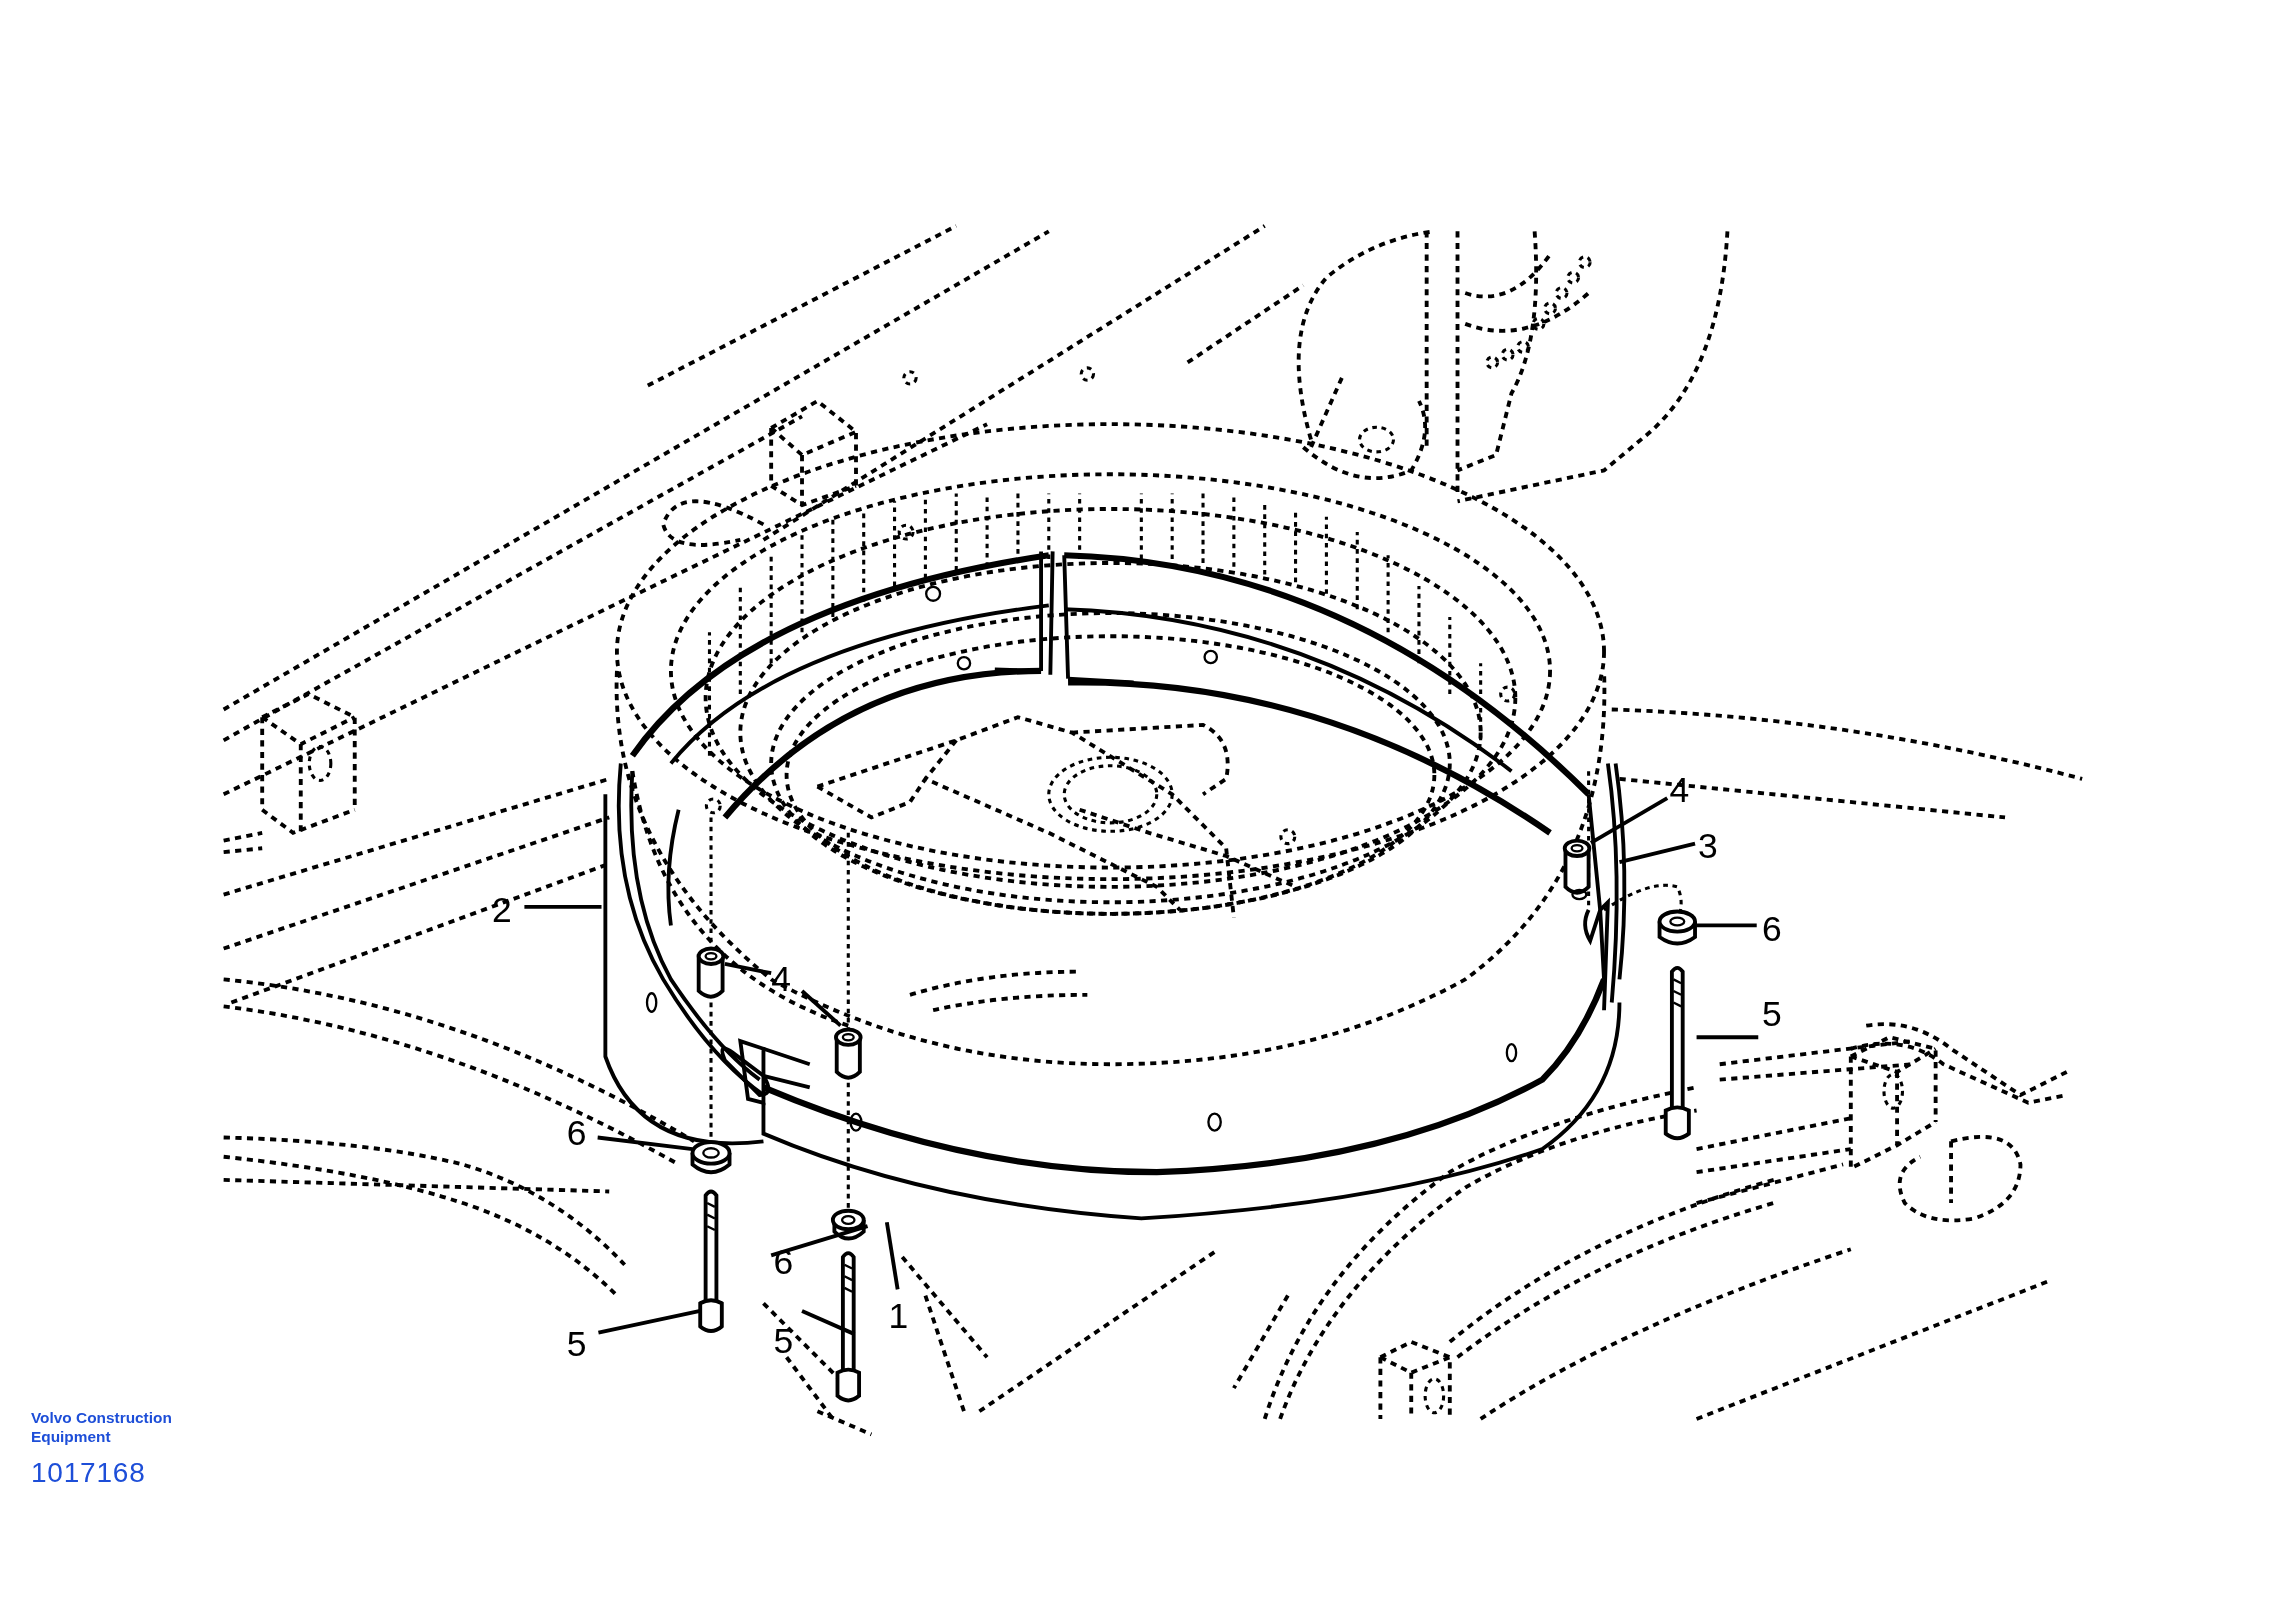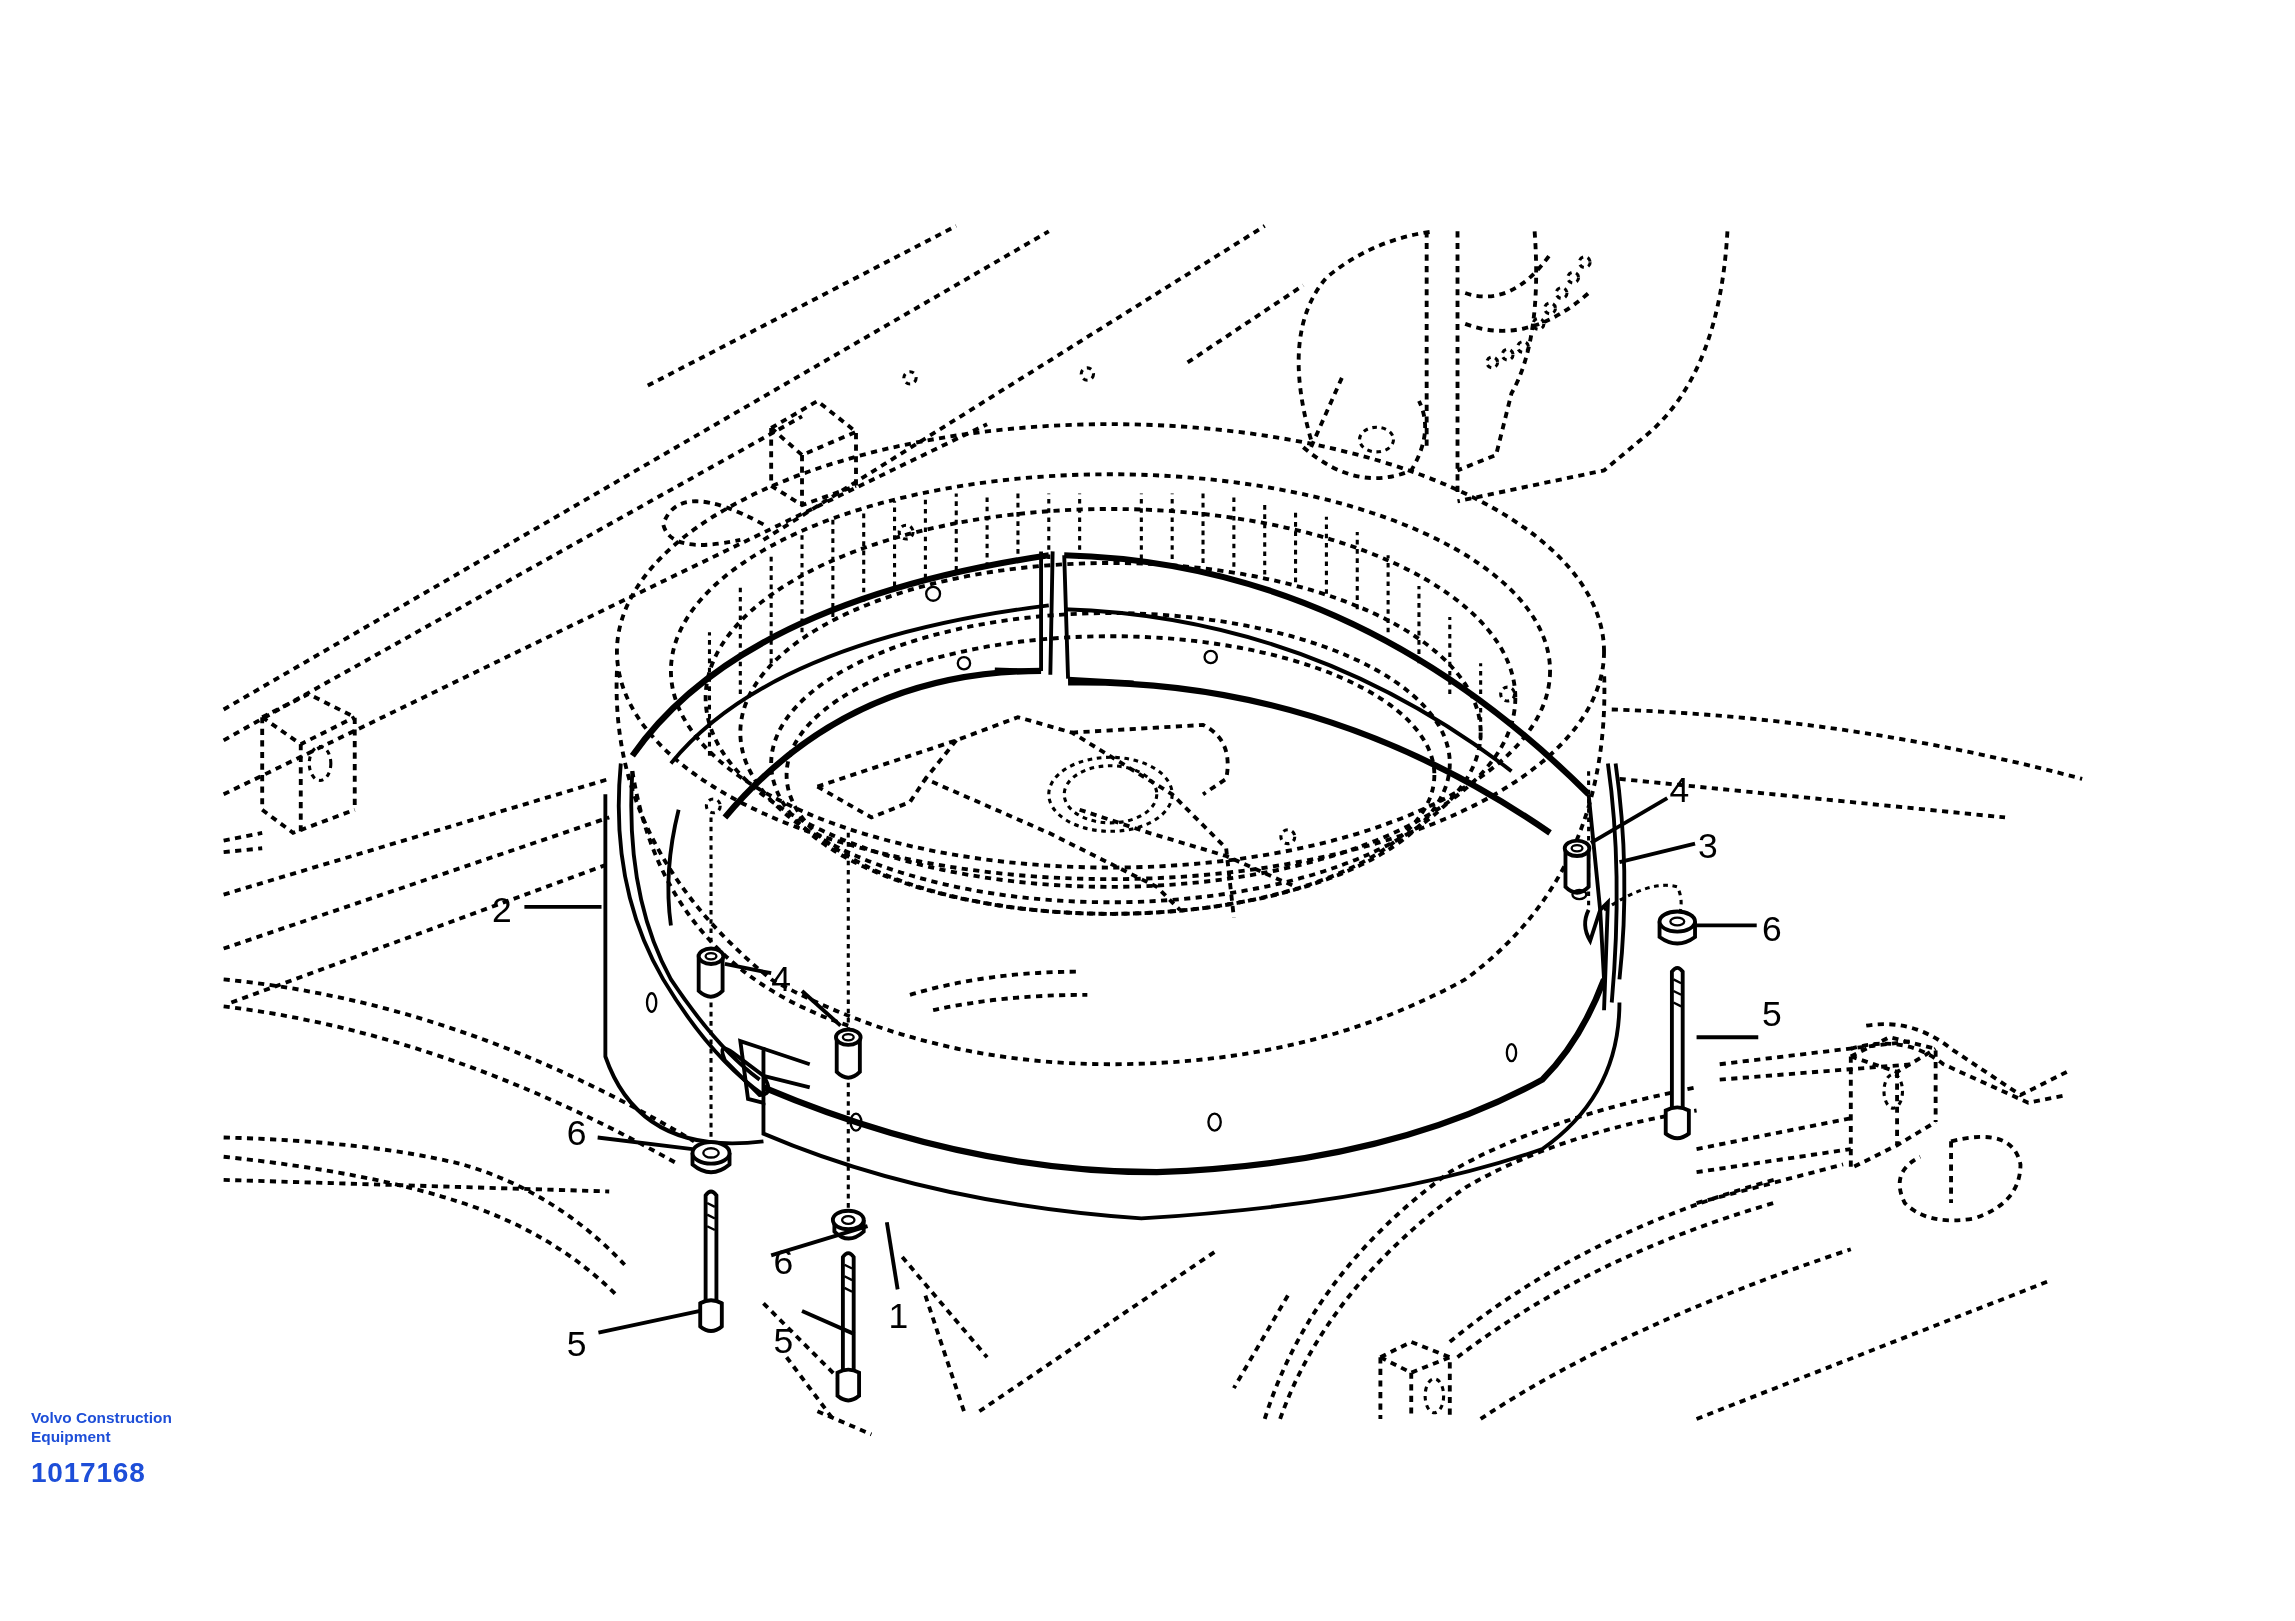--- a/index.html
+++ b/index.html
@@ -8,21 +8,21 @@
   .dot { fill: none; stroke: #000; stroke-width: 5; stroke-dasharray: 8 7; }
   .dot-fine { fill: none; stroke: #000; stroke-width: 4; stroke-dasharray: 6 6; }
   .solid { fill: none; stroke: #000; stroke-width: 5; }
   .solid-thin { fill: none; stroke: #000; stroke-width: 3; }
   .solid-thick { fill: none; stroke: #000; stroke-width: 8; }
   .part { fill: #ffffff; stroke: #000; stroke-width: 5; }
   .leader { stroke: #000; stroke-width: 5; fill: none; }
   .callout { font-family: "Liberation Sans", sans-serif; font-size: 46px; fill: #000; font-weight: normal; }
   .footer { position: absolute; left: 31px; top: 1409px; width: 224px; text-align: left; color: #1d4ed8; }
   .footer .maker { font-size: 15.4px; font-weight: bold; line-height: 18.5px; }
-  .footer .code { font-size: 28px; font-weight: bold; margin-top: 10.8px; letter-spacing: 0.8px; }
+  .footer .code { font-size: 28px; font-weight: normal; margin-top: 10.8px; letter-spacing: 0.8px; }
 </style>
 </head>
 <body>
 
 <svg id="diagram" viewBox="0 0 2976 2102" xmlns="http://www.w3.org/2000/svg">
 
   <g>
     <path class="dot" d="M290 920 L1360 300"></path>
     <path class="dot" d="M290 960 L1040 540"></path>
     <path class="dot" d="M840 500 L1240 293"></path>

